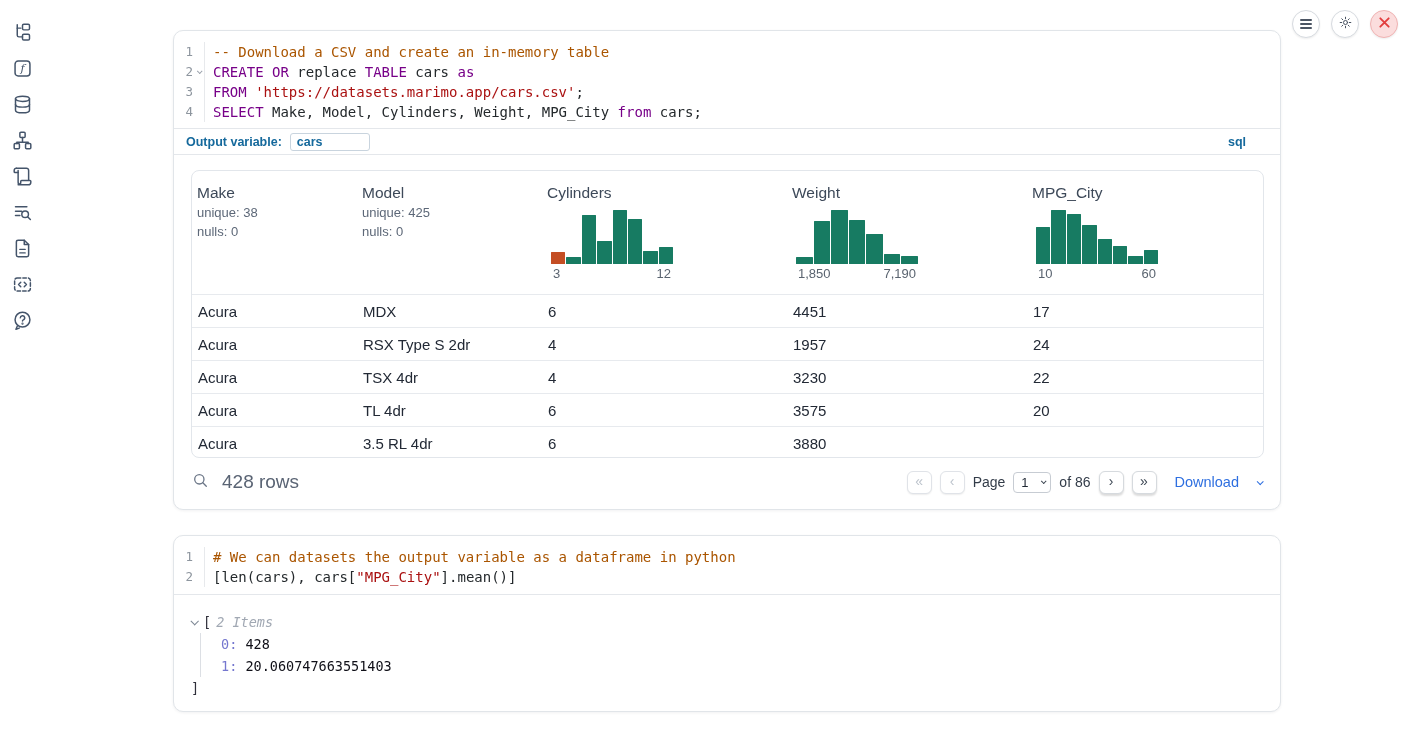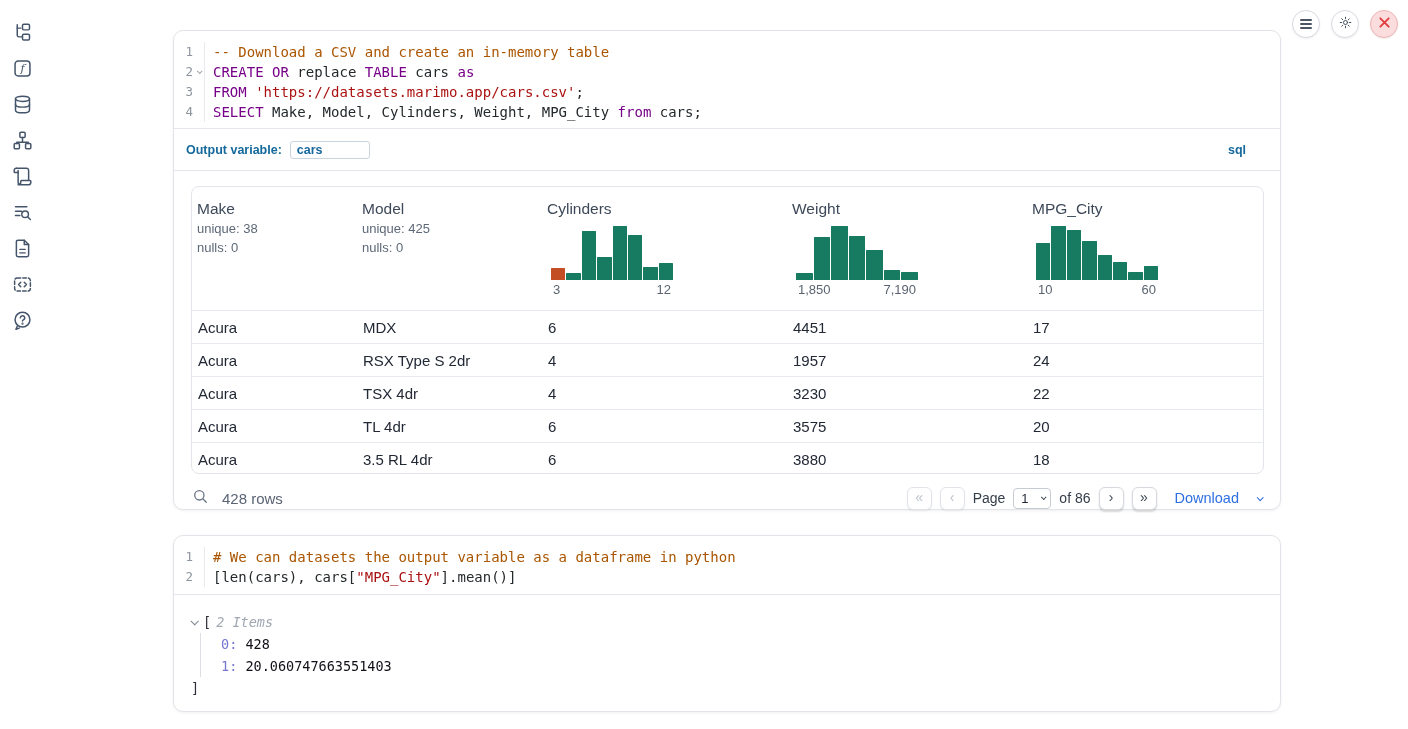--- a/index.html
+++ b/index.html
@@ -41,21 +41,21 @@
   .tok-keyword { color:var(--keyword); }
   .tok-comment { color:var(--comment); }
   .tok-string  { color:var(--string); }
   .tok-plain   { color:#24292c; }
 
   .chev { display:inline-block; width:6px; height:6px; border-right:1.7px solid currentColor;
     border-bottom:1.7px solid currentColor; transform:rotate(45deg) translateY(-1px); }
   .chev.sm { width:4px; height:4px; border-width:1.4px; }
 
   
-  .outvar-row { margin-top:6px; height:43px; border-top:1px solid #e4e7eb;
+  .outvar-row { margin-top:6px; height:27px; border-top:1px solid #e4e7eb;
     border-bottom:1px solid #e4e7eb; display:flex; align-items:center; padding:0 12px; }
   .outvar-label { font-size:12.5px; font-weight:bold; color:var(--accent-blue); }
   .outvar-input { margin-left:8px; width:80px; height:18px; border:1px solid #c9d4de;
     border-radius:3px; font-size:12.5px; font-weight:bold; color:var(--accent-blue);
     padding:0 6px; font-family:"Liberation Sans", sans-serif; outline:none; }
   .lang-badge { margin-left:auto; margin-right:22px; font-size:12.5px; font-weight:bold;
     color:var(--accent-blue); }
 
   
   .table-box { margin:15px 16px 0 17px; border:1px solid #e2e6eb; border-radius:8px;
@@ -70,21 +70,21 @@
   .hist-bars { display:flex; align-items:flex-end; gap:1px; height:54px; }
   .hist-bar { flex:1 1 0; border-radius:0.5px; }
   .hist-labels { display:flex; justify-content:space-between; padding:2px 2px 0 2px;
     font-size:13px; color:#5a6470; }
   .tr { height:33px; border-top:1px solid #e7eaee; }
   .td { font-size:15px; color:#222935; padding-left:6px; display:flex; align-items:center; }
 
   
   .table-footer { height:50px; display:flex; align-items:center; padding:0 18px 2px 18px; }
   .search-icon svg { width:17px; height:17px; stroke:#6b7687; fill:none; stroke-width:1.7; stroke-linecap:round; }
-  .row-count { margin-left:13px; font-size:15px; color:#5a6474; }
+  .row-count { margin-left:13px; font-size:19px; color:#5a6474; }
   .pager { margin-left:auto; display:flex; align-items:center; gap:8px; }
   .pg-btn { width:25px; height:23px; border-radius:6px; border:1px solid #d6dade;
     background:#fff; box-shadow:0 1.5px 2px rgba(0,0,0,.14); font-size:14px;
     display:flex; align-items:center; justify-content:center; color:#3d4754;
     cursor:pointer; font-family:"Liberation Sans", sans-serif; padding-bottom:2px; }
   .pg-btn.disabled { color:#bcc3cc; border-color:#e0e3e8; box-shadow:0 1px 1.5px rgba(0,0,0,.07); }
   .pg-text { font-size:14px; color:#333c49; }
   .page-select { width:38px; height:21px; border:1px solid #c7ccd3; border-radius:4px;
     display:flex; align-items:center; justify-content:space-between; padding:0 5px 0 7px;
     font-size:13px; color:#1f2733; background:#fff; cursor:pointer; }
@@ -339,21 +339,20 @@
           <div class="td">TL 4dr</div>
           <div class="td">6</div>
           <div class="td">3575</div>
           <div class="td">20</div>
         </div>
         <div class="tr">
           <div class="td">Acura</div>
           <div class="td">3.5 RL 4dr</div>
           <div class="td">6</div>
           <div class="td">3880</div>
-          <div class="td">18</div>
         </div>
       </div>
   </div>
 
   <div class="table-footer">
     <span class="search-icon">
       <svg viewBox="0 0 22 22">
           <circle cx="9.5" cy="9.5" r="6"></circle>
           <path d="M14 14l4.5 4.5"></path>
         </svg>

